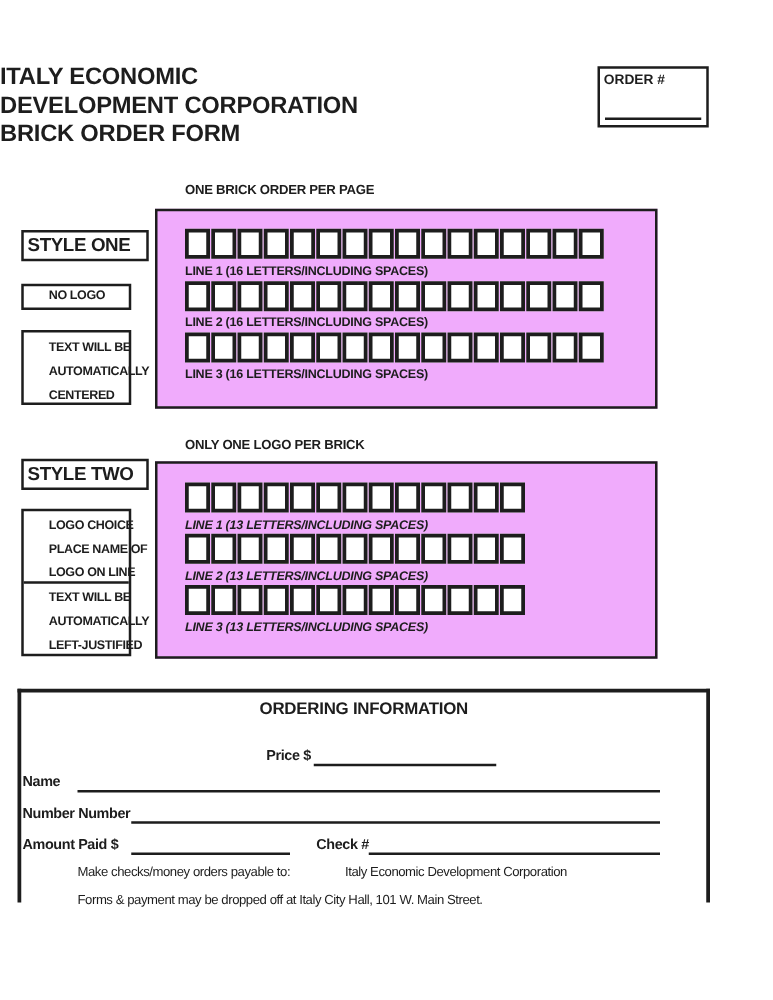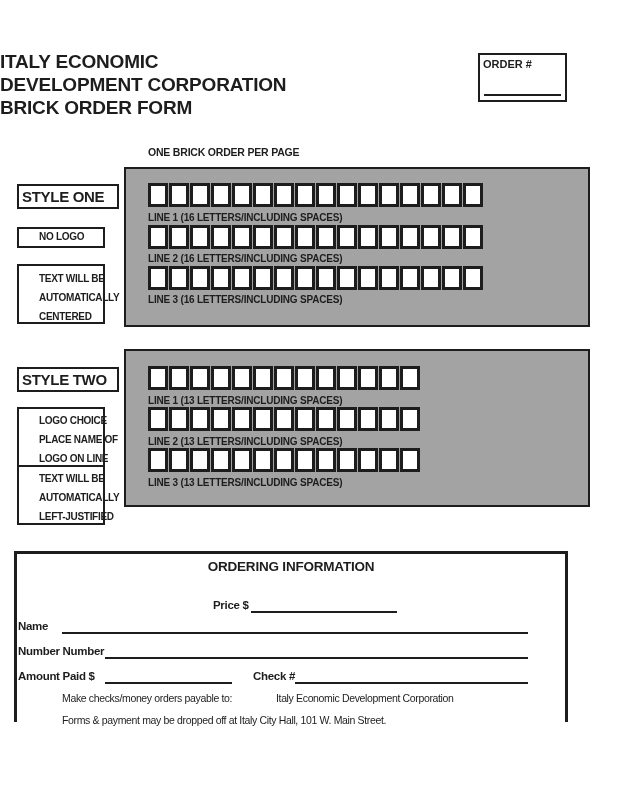--- a/index.html
+++ b/index.html
@@ -13,21 +13,21 @@
     position:absolute; left:0; top:50px; width:600px; text-align:left;
     font-size:19px; font-weight:700; line-height:23px; letter-spacing:-0.2px;
   }
   .order-box {
     position:absolute; left:478px; top:53px; width:89px; height:49px;
     border:2px solid var(--ink);
   }
   .order-box .lbl { position:absolute; left:3px; top:3px; font-size:11px; font-weight:700; }
   .order-line { position:absolute; left:4px; right:4px; bottom:4px; border-bottom:2px solid var(--ink); }
   .sec-heading { position:absolute; left:148px; font-size:10.5px; font-weight:700; letter-spacing:-0.2px; }
-  .brick-box { position:absolute; left:124px; width:466px; border:2px solid var(--ink); background:#a3a3a3; }
+  .brick-box { position:absolute; left:124px; width:402px; border:2px solid var(--ink); background:#f0abfc; }
   .cells { position:absolute; left:22px; display:flex; }
   .cell { width:20px; height:24px; border:3px solid var(--ink); background:#fff; margin-right:1px; }
   .line-label { position:absolute; left:22px; font-size:10px; font-weight:700; letter-spacing:-0.2px; white-space:nowrap; }
   .style-tag {
     position:absolute; left:17px; width:102px; height:25px; border:2px solid var(--ink);
     font-size:15px; font-weight:700; line-height:21px; padding-left:3px; letter-spacing:-0.3px;
   }
   .note-box { position:absolute; left:17px; width:88px; border:2px solid var(--ink); }
   .note-box .nline { font-size:10px; font-weight:700; line-height:19px; padding-left:20px; letter-spacing:-0.3px; white-space:nowrap; }
   .combo-cell { padding-top:2px; }
@@ -145,21 +145,21 @@
       <div class="nline">PLACE NAME OF</div>
       <div class="nline">LOGO ON LINE</div>
     </div>
     <div class="combo-cell" style="height:58px;">
       <div class="nline">TEXT WILL BE</div>
       <div class="nline">AUTOMATICALLY</div>
       <div class="nline">LEFT-JUSTIFIED</div>
     </div>
   </div>
 
-  <div class="brick-box" style="top:349px; height:158px;">
+  <div class="brick-box" style="top:369px; height:158px;font-style:italic;">
     <div class="cells" style="top:15px;">
         <span class="cell"></span>
         <span class="cell"></span>
         <span class="cell"></span>
         <span class="cell"></span>
         <span class="cell"></span>
         <span class="cell"></span>
         <span class="cell"></span>
         <span class="cell"></span>
         <span class="cell"></span>

